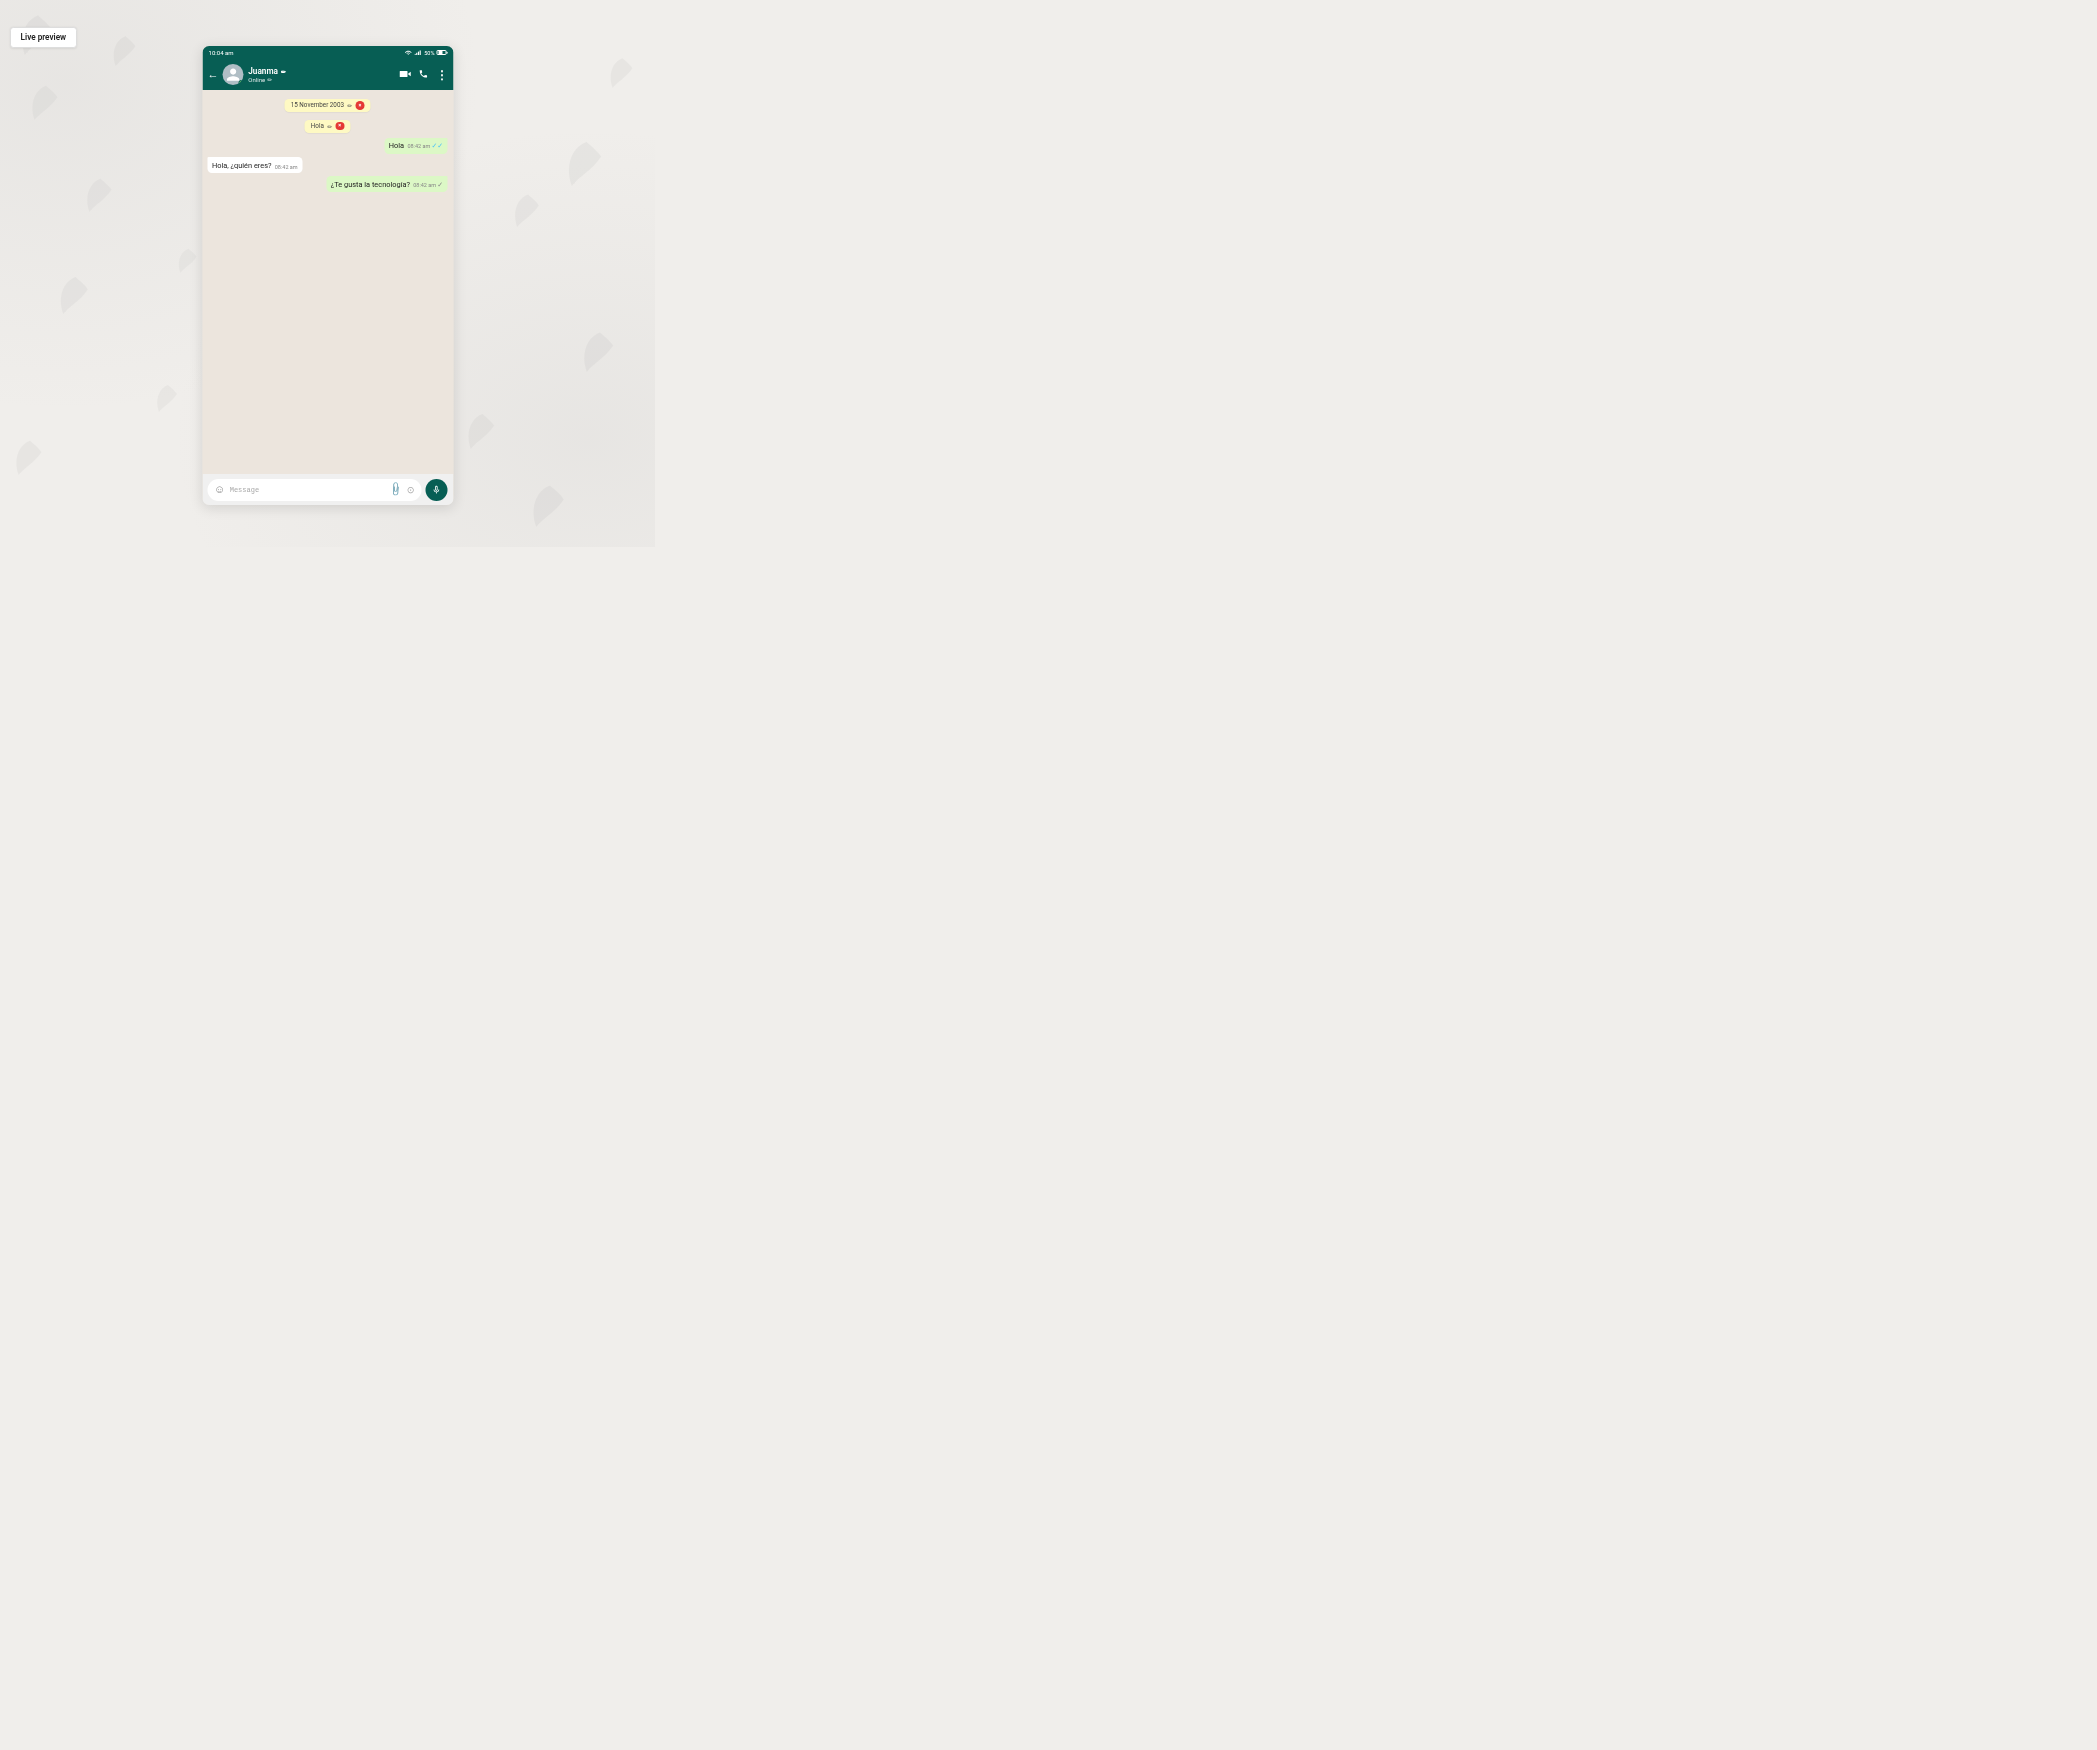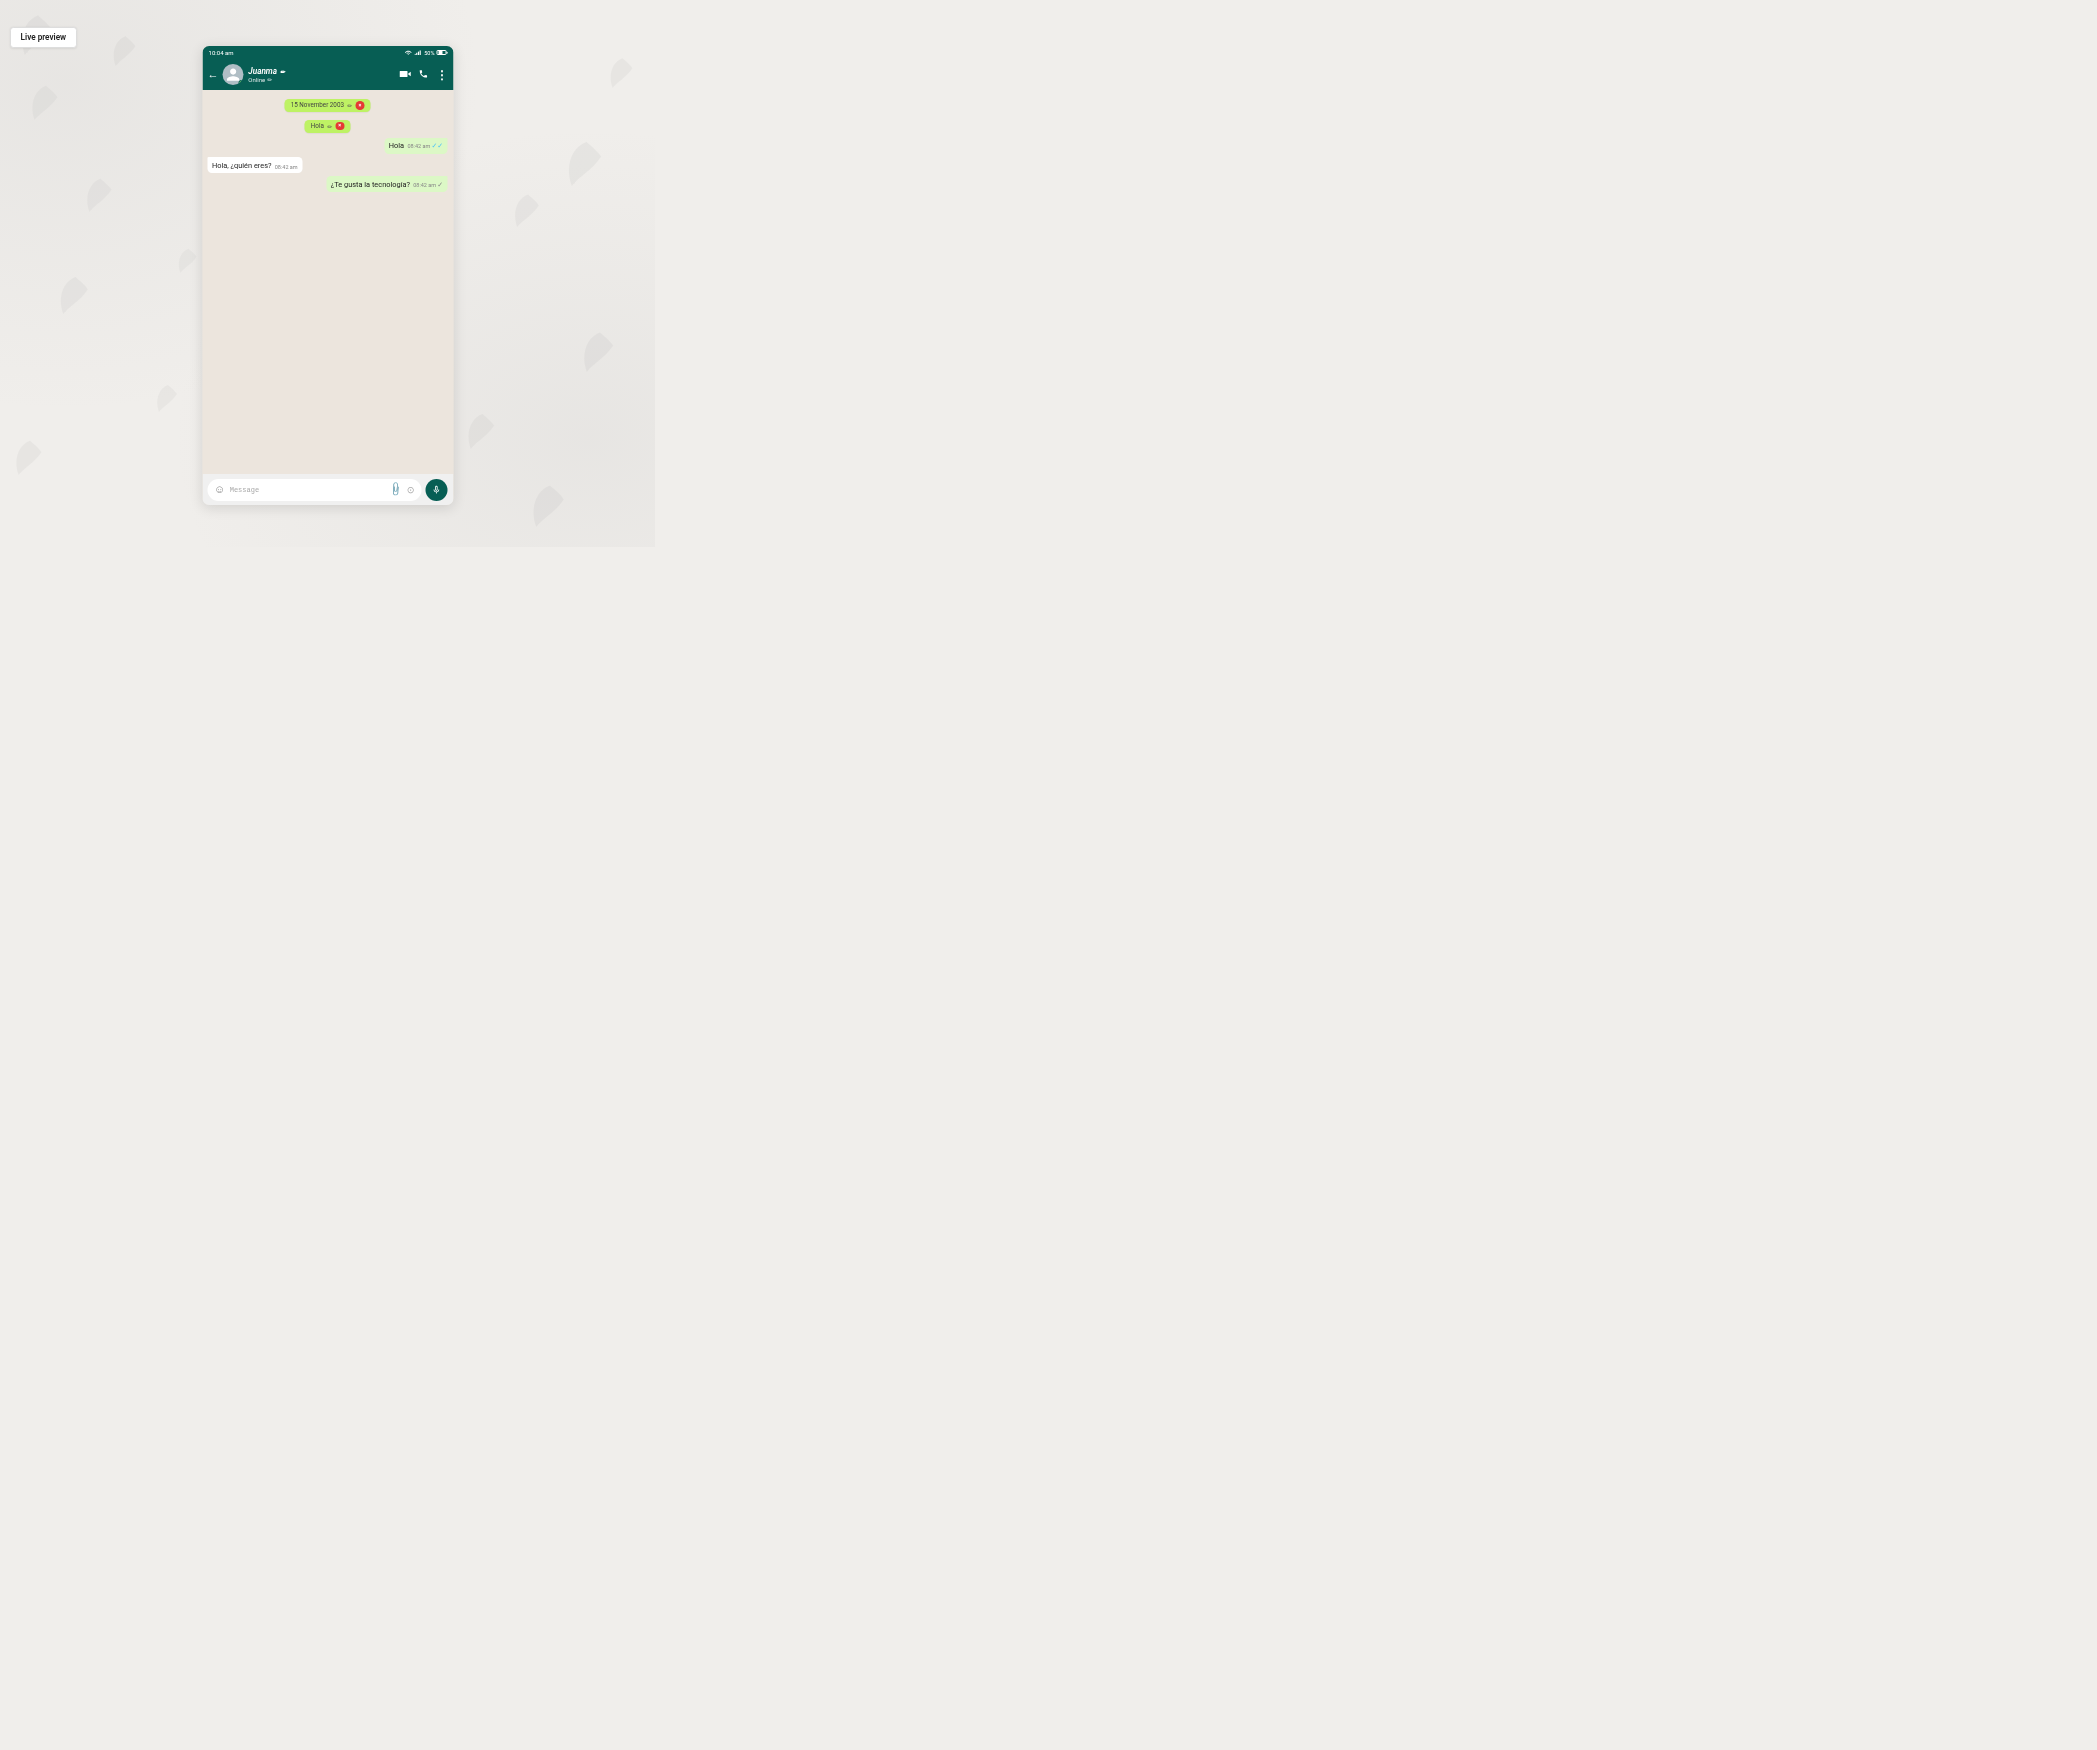--- a/index.html
+++ b/index.html
@@ -180,21 +180,20 @@
       flex: 1;
     }
 
     .contact-name {
       font-size: 8.2px;
       font-weight: 600;
       color: #fff;
       display: flex;
       align-items: center;
       gap: 3px;
-      font-style: italic;
     }
 
     .contact-status {
       font-size: 6px;
       color: rgba(255,255,255,0.85);
       display: flex;
       align-items: center;
       gap: 2.2px;
     }
 
@@ -240,21 +239,21 @@
     .date-separator {
       display: flex;
       align-items: center;
       justify-content: center;
       margin: 2.2px 0;
       z-index: 1;
       position: relative;
     }
 
     .date-pill {
-      background: #bef264;
+      background: #fef9c3;
       border-radius: 4.4px;
       padding: 2.2px 6.6px;
       font-size: 6.3px;
       color: #444;
       display: flex;
       align-items: center;
       gap: 3.3px;
       box-shadow: 0 0.5px 1.1px rgba(0,0,0,0.08);
     }
 

